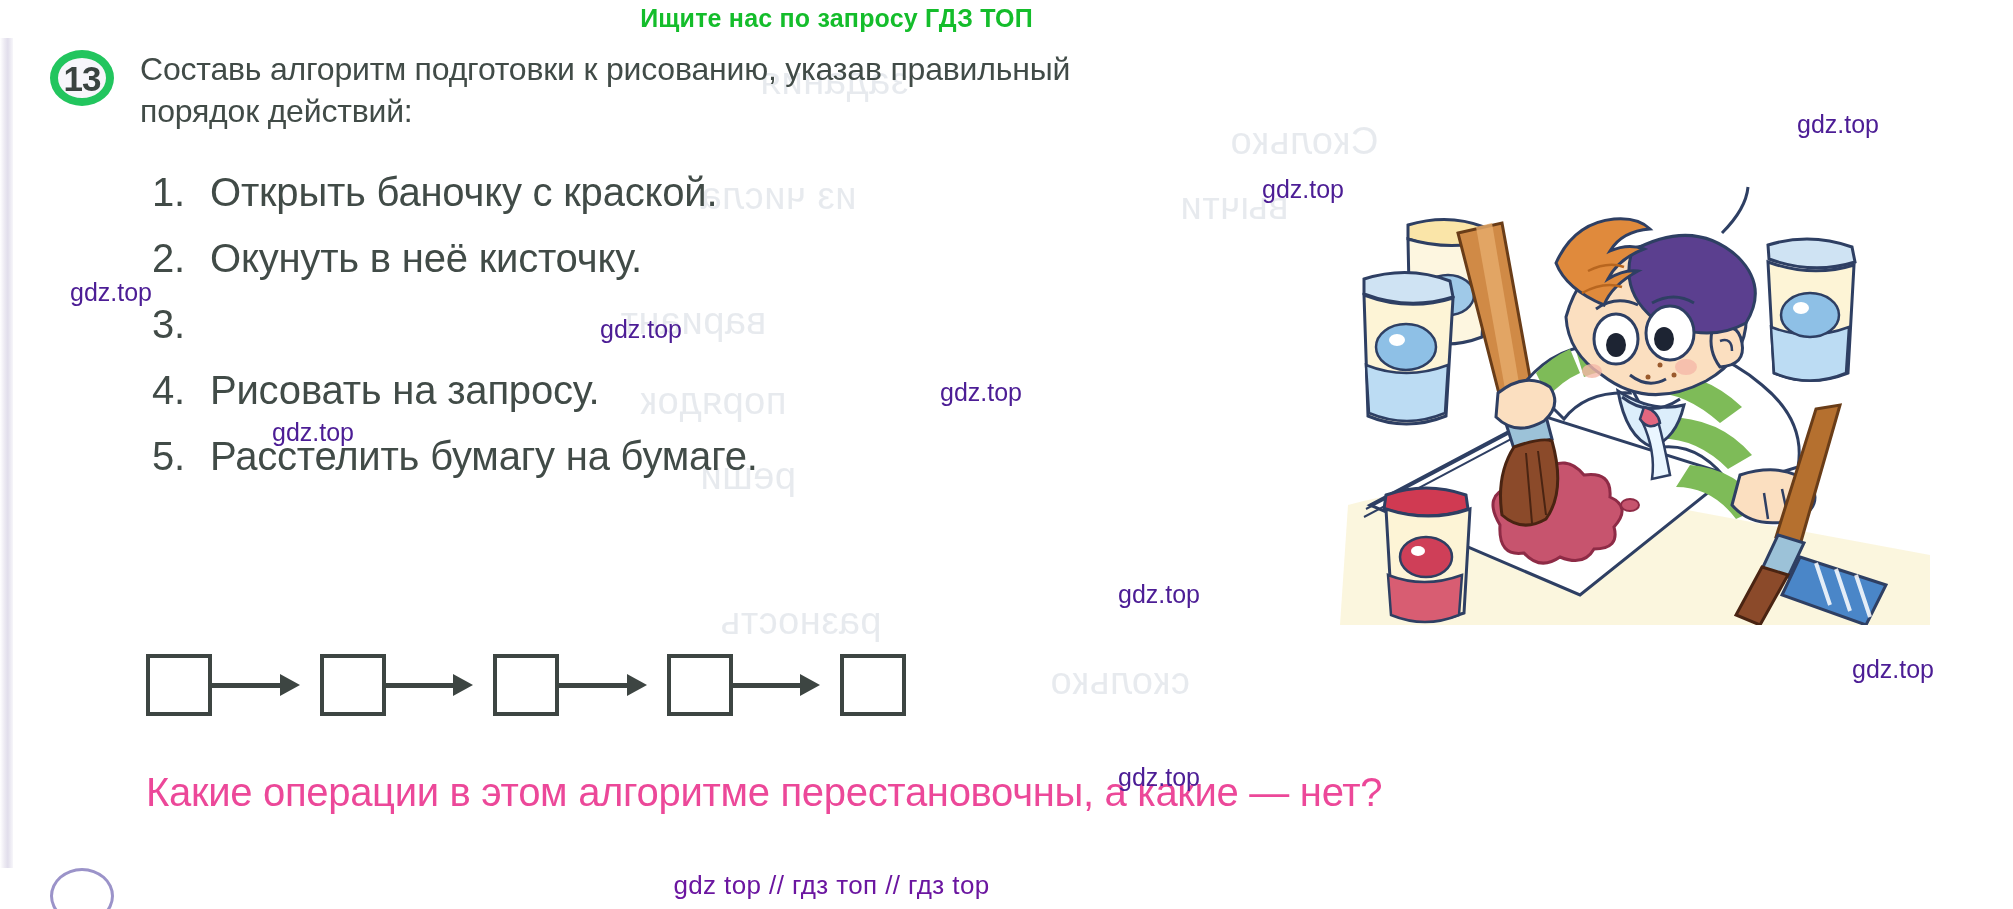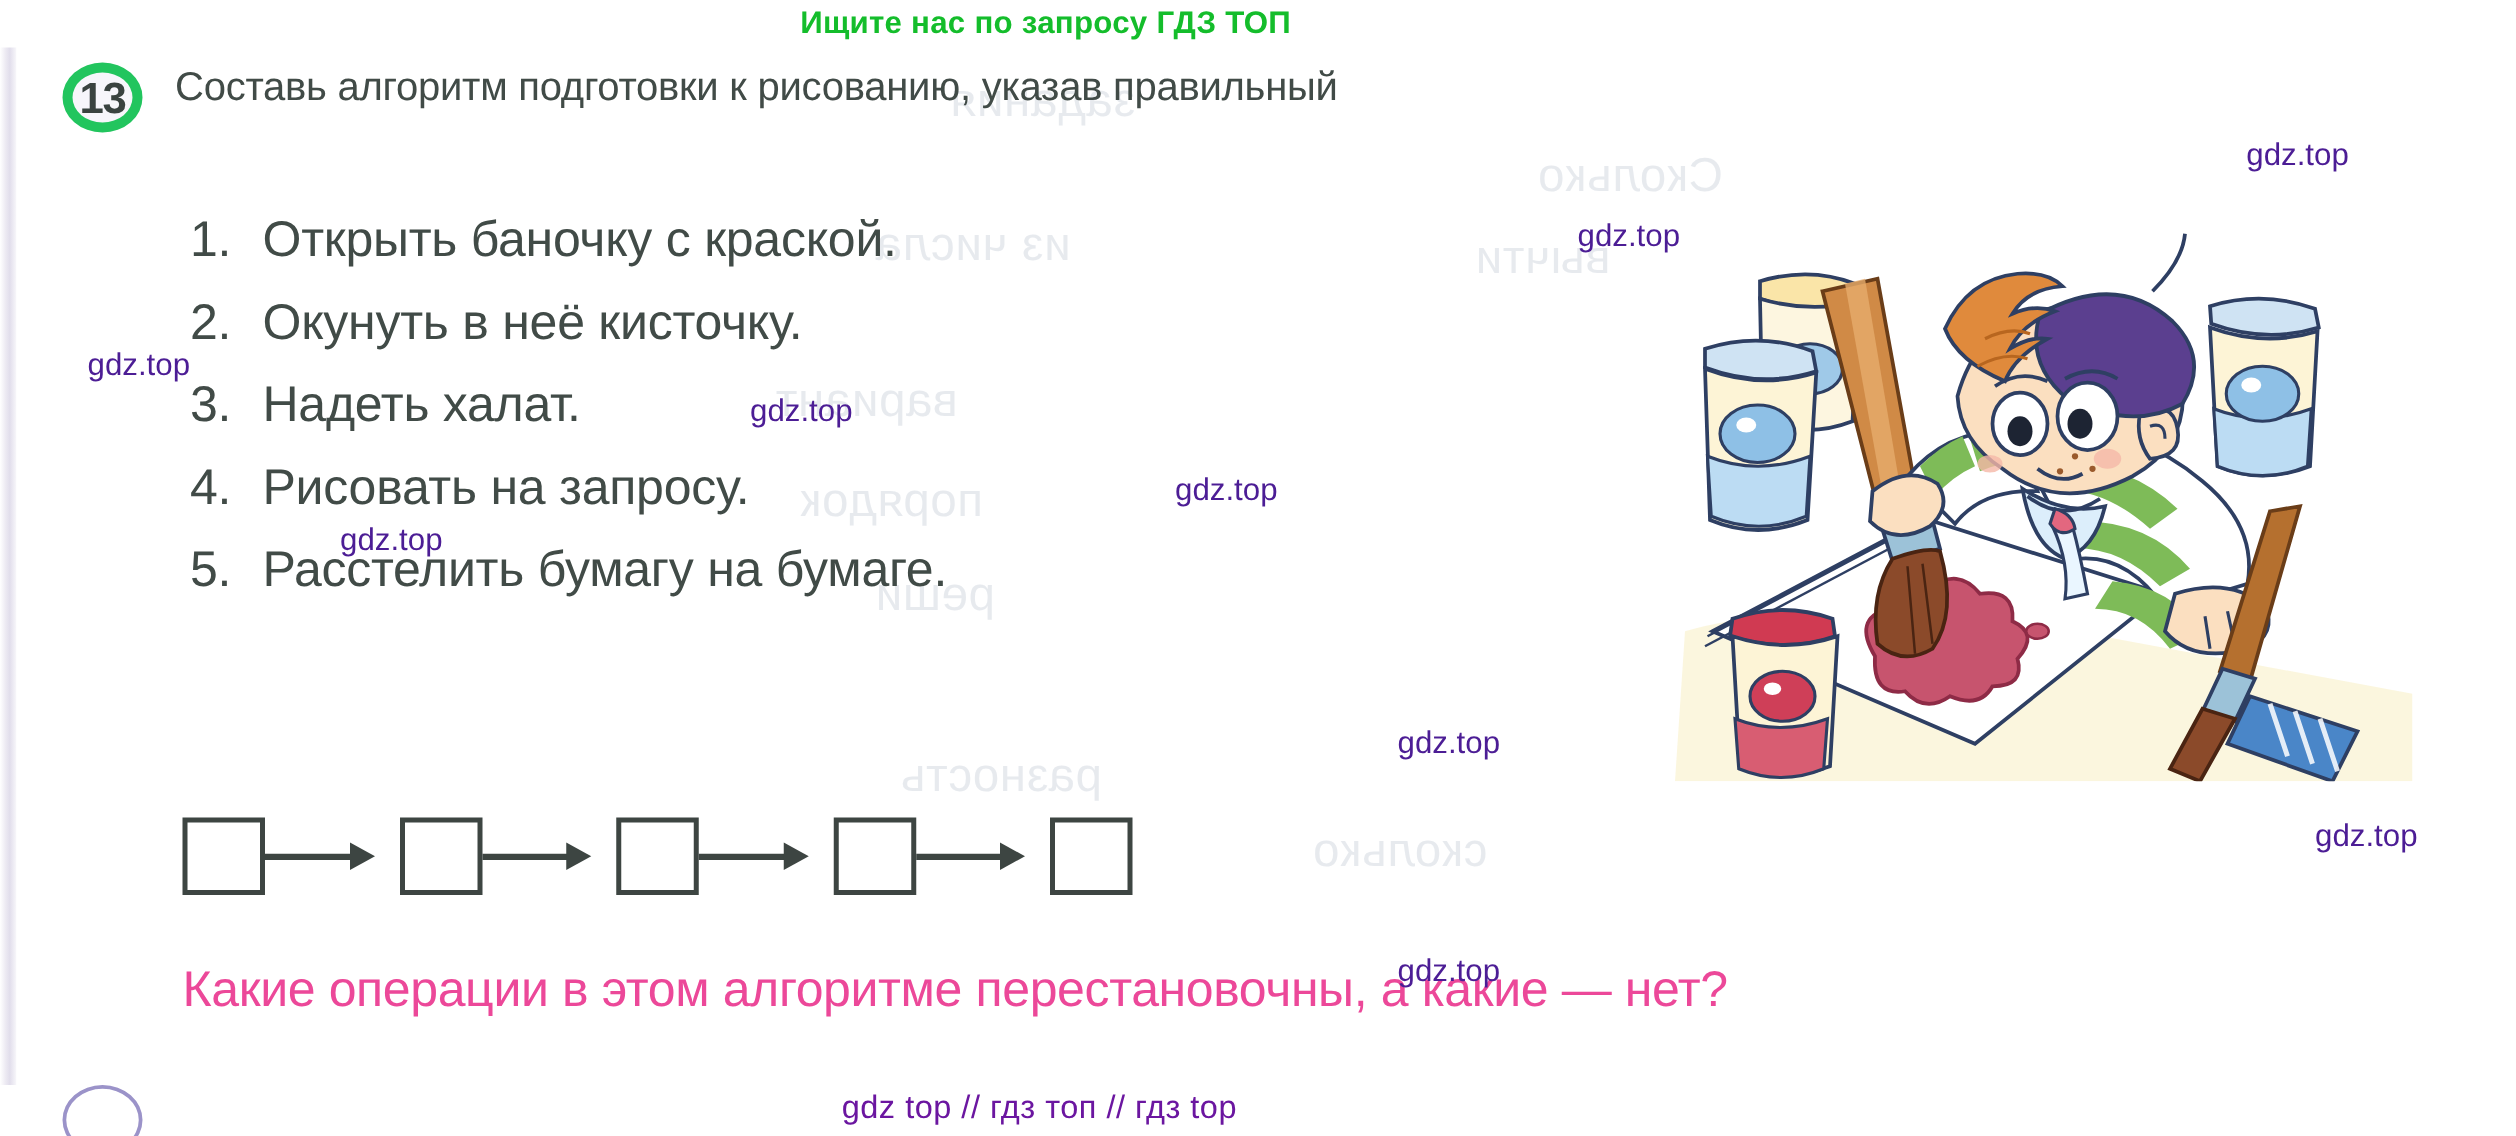--- a/index.html
+++ b/index.html
@@ -243,34 +243,34 @@
     <div class="bleed" style="left:1050px; top:660px;">сколько</div>
   </div>
 
   <div class="num-badge">
     <span>13</span>
   </div>
   <div class="num-badge-partial"></div>
 
   <div class="task-intro">
     <span class="l1">Составь алгоритм подготовки к рисованию, указав правильный</span>
+    <span class="l2">порядок действий:</span>
   </div>
 
   <div class="steps">
     <div class="step">
       <span class="step-num">1.</span>
       <span class="step-text">Открыть баночку с краской.</span>
     </div>
     <div class="step">
       <span class="step-num">2.</span>
       <span class="step-text">Окунуть в неё кисточку.</span>
     </div>
     <div class="step">
       <span class="step-num">3.</span>
-      <span class="step-text">Надеть халат.</span>
     </div>
     <div class="step">
       <span class="step-num">4.</span>
       <span class="step-text">Рисовать на запросу.</span>
     </div>
     <div class="step">
       <span class="step-num">5.</span>
       <span class="step-text">Расстелить бумагу на бумаге.</span>
     </div>
   </div>

